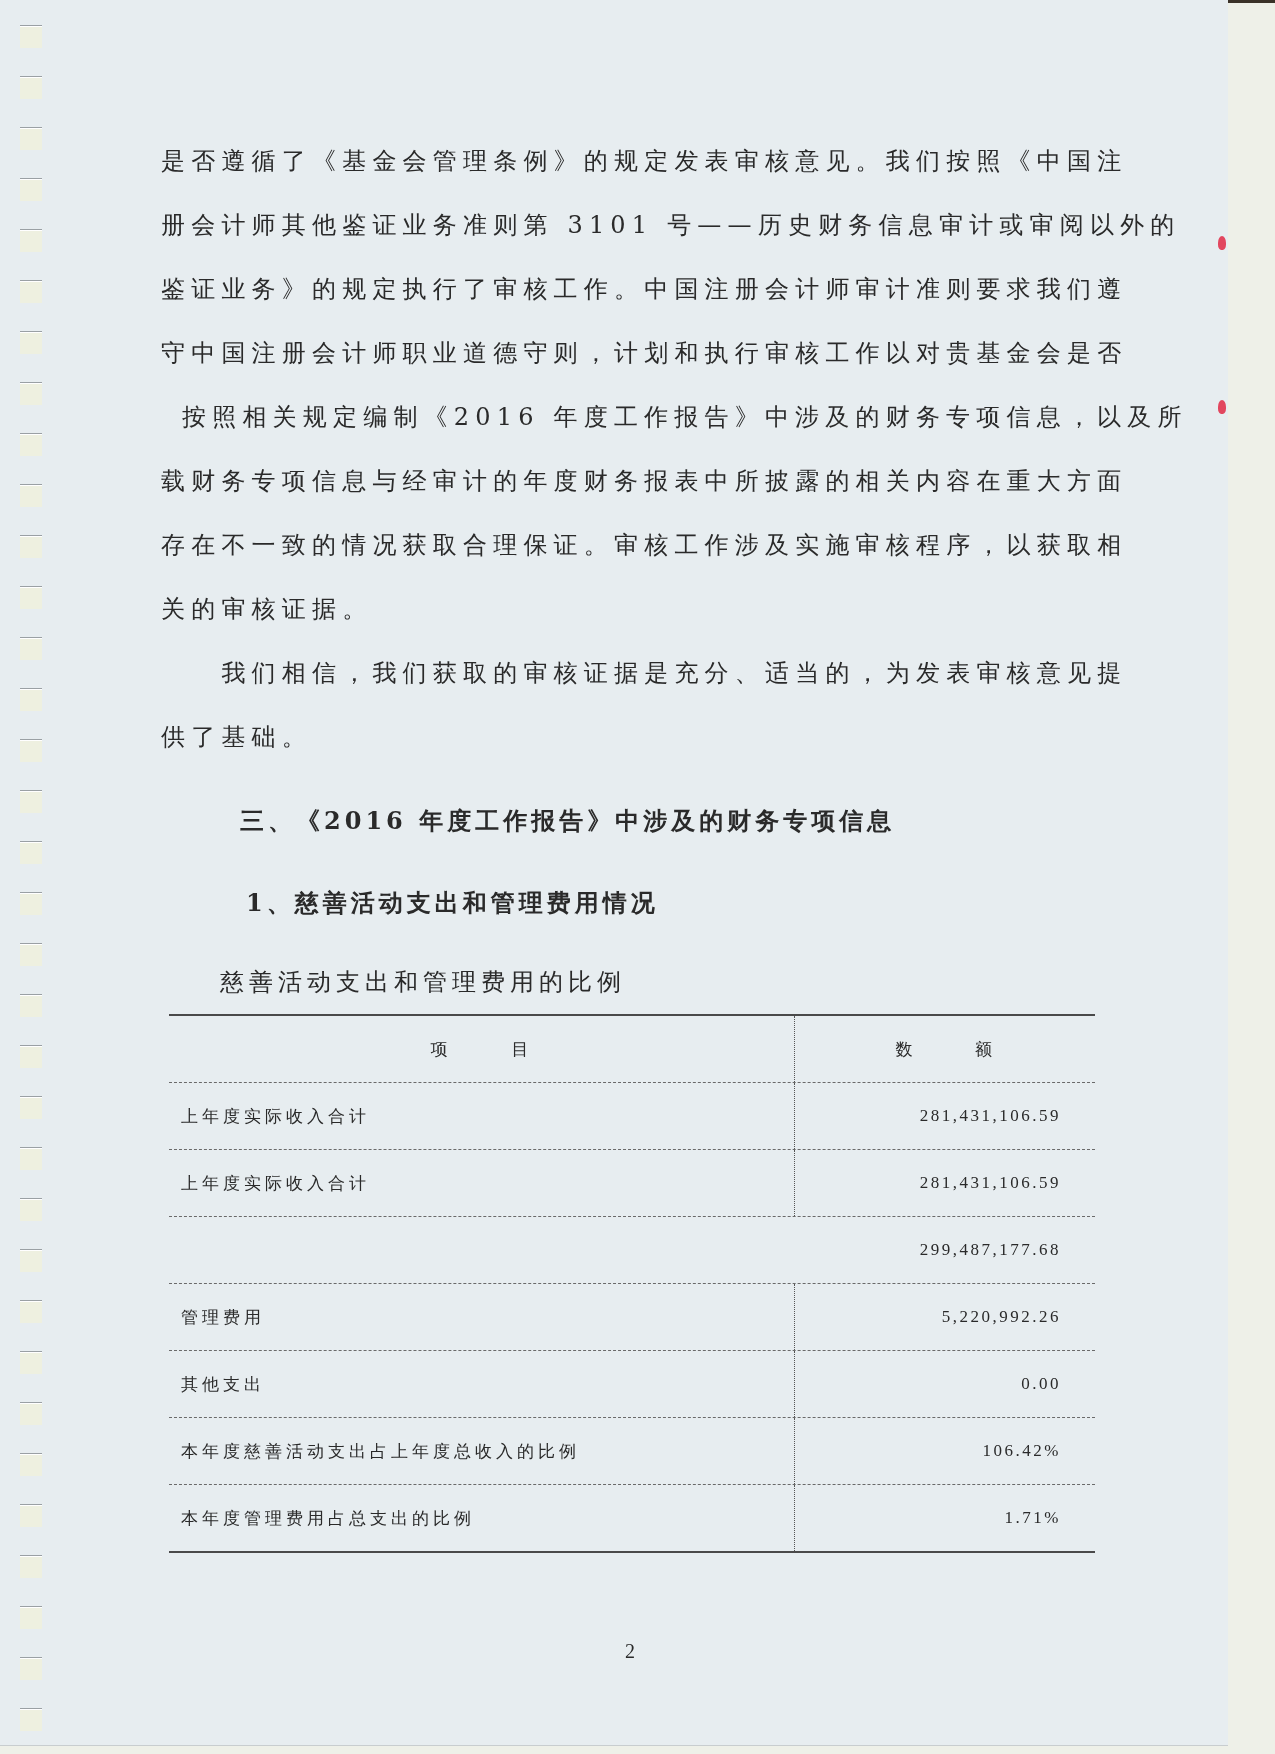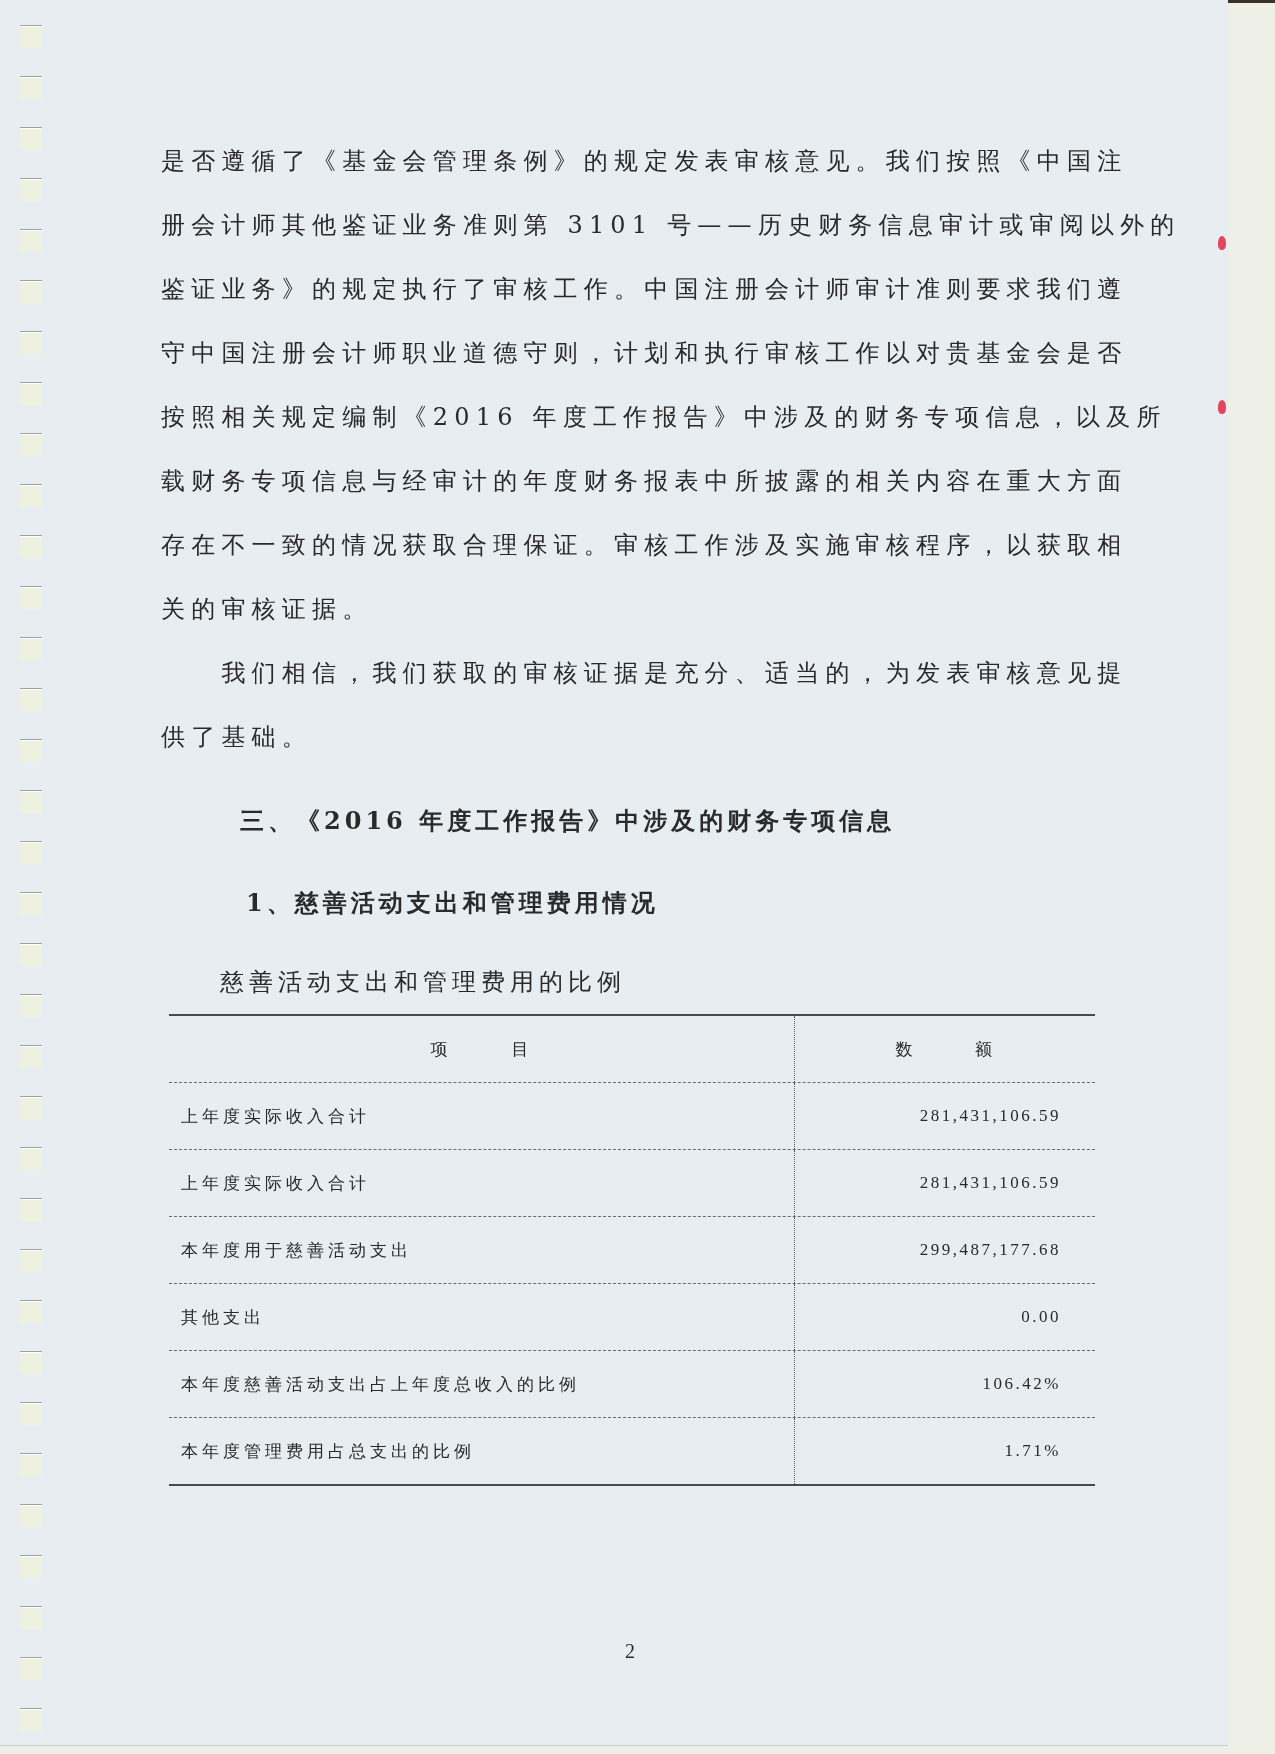--- a/index.html
+++ b/index.html
@@ -113,21 +113,21 @@
   <div class="hole"></div>
 </div>
 
 <div class="seal-mark" style="top:236px;"></div>
 <div class="seal-mark" style="top:400px;"></div>
 
 <div class="para-line" style="top:146px;">是否遵循了《基金会管理条例》的规定发表审核意见。我们按照《中国注</div>
 <div class="para-line" style="top:210px;">册会计师其他鉴证业务准则第 3101 号——历史财务信息审计或审阅以外的</div>
 <div class="para-line" style="top:274px;">鉴证业务》的规定执行了审核工作。中国注册会计师审计准则要求我们遵</div>
 <div class="para-line" style="top:338px;">守中国注册会计师职业道德守则，计划和执行审核工作以对贵基金会是否</div>
-<div class="para-line" style="top:402px;">按照相关规定编制《2016 年度工作报告》中涉及的财务专项信息，以及所</div>
+<div class="para-line" style="top:402px;margin-left:21px;">按照相关规定编制《2016 年度工作报告》中涉及的财务专项信息，以及所</div>
 <div class="para-line" style="top:466px;">载财务专项信息与经审计的年度财务报表中所披露的相关内容在重大方面</div>
 <div class="para-line" style="top:530px;">存在不一致的情况获取合理保证。审核工作涉及实施审核程序，以获取相</div>
 <div class="para-line" style="top:594px;">关的审核证据。</div>
 
 <div class="para-line" style="top:658px;">　　我们相信，我们获取的审核证据是充分、适当的，为发表审核意见提</div>
 <div class="para-line" style="top:722px;">供了基础。</div>
 
 <div class="heading" style="left:218px; top:805px;">三、《2016 年度工作报告》中涉及的财务专项信息</div>
 <div class="heading" style="left:224px; top:887px;">1、慈善活动支出和管理费用情况</div>
 
@@ -148,22 +148,25 @@
   </div>
   <div class="row">
     <div class="cell-label">上年度实际收入合计</div>
     <div class="cell-value">281,431,106.59</div>
   </div>
   <div class="row">
     <div class="cell-label">上年度实际收入合计</div>
     <div class="cell-value">281,431,106.59</div>
   </div>
   <div class="row">
-    <div class="cell-label">本年度用于慈善活动支出</div>
     <div class="cell-value">299,487,177.68</div>
+  </div>
+  <div class="row">
+    <div class="cell-label">管理费用</div>
+    <div class="cell-value">5,220,992.26</div>
   </div>
   <div class="row">
     <div class="cell-label">其他支出</div>
     <div class="cell-value">0.00</div>
   </div>
   <div class="row">
     <div class="cell-label">本年度慈善活动支出占上年度总收入的比例</div>
     <div class="cell-value">106.42%</div>
   </div>
   <div class="row">

